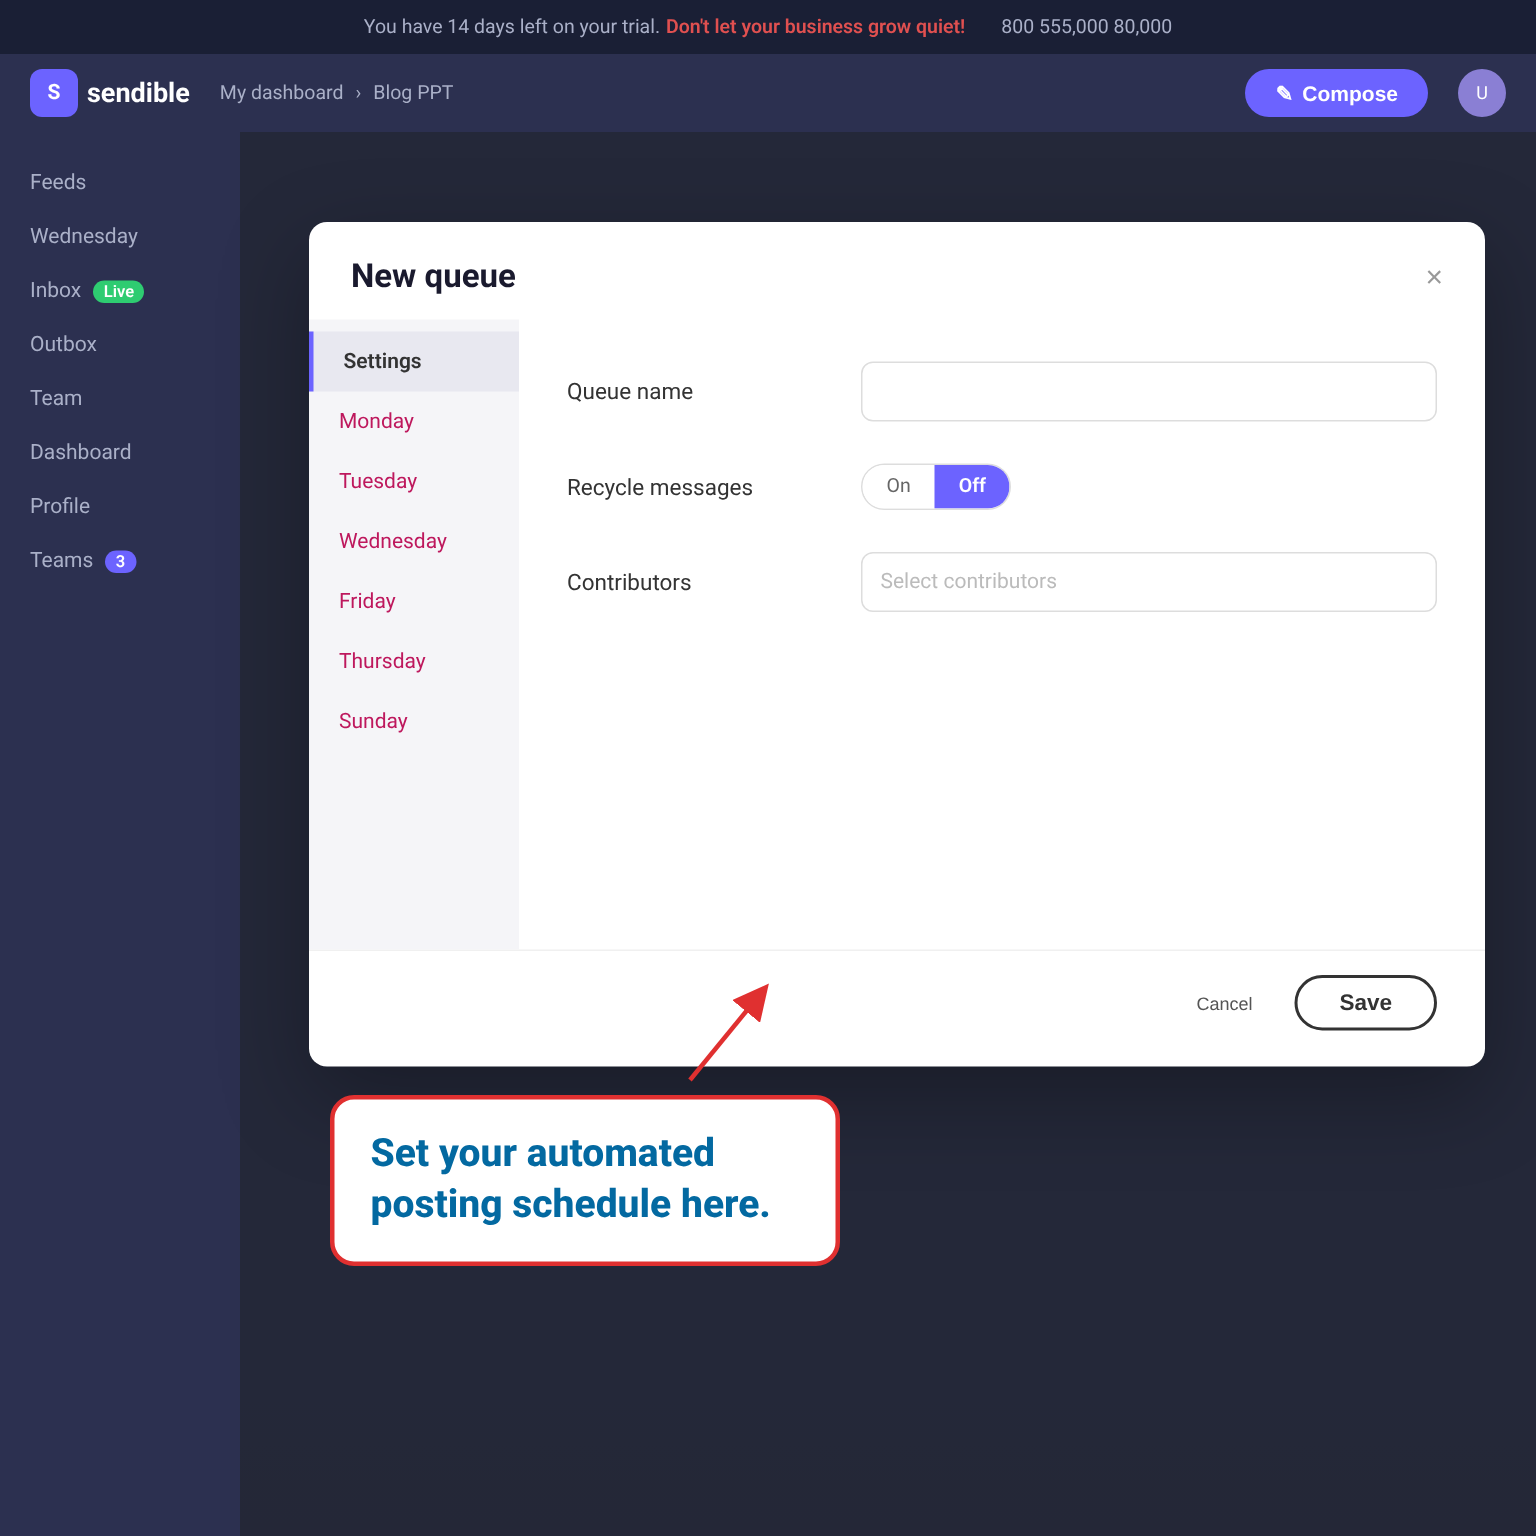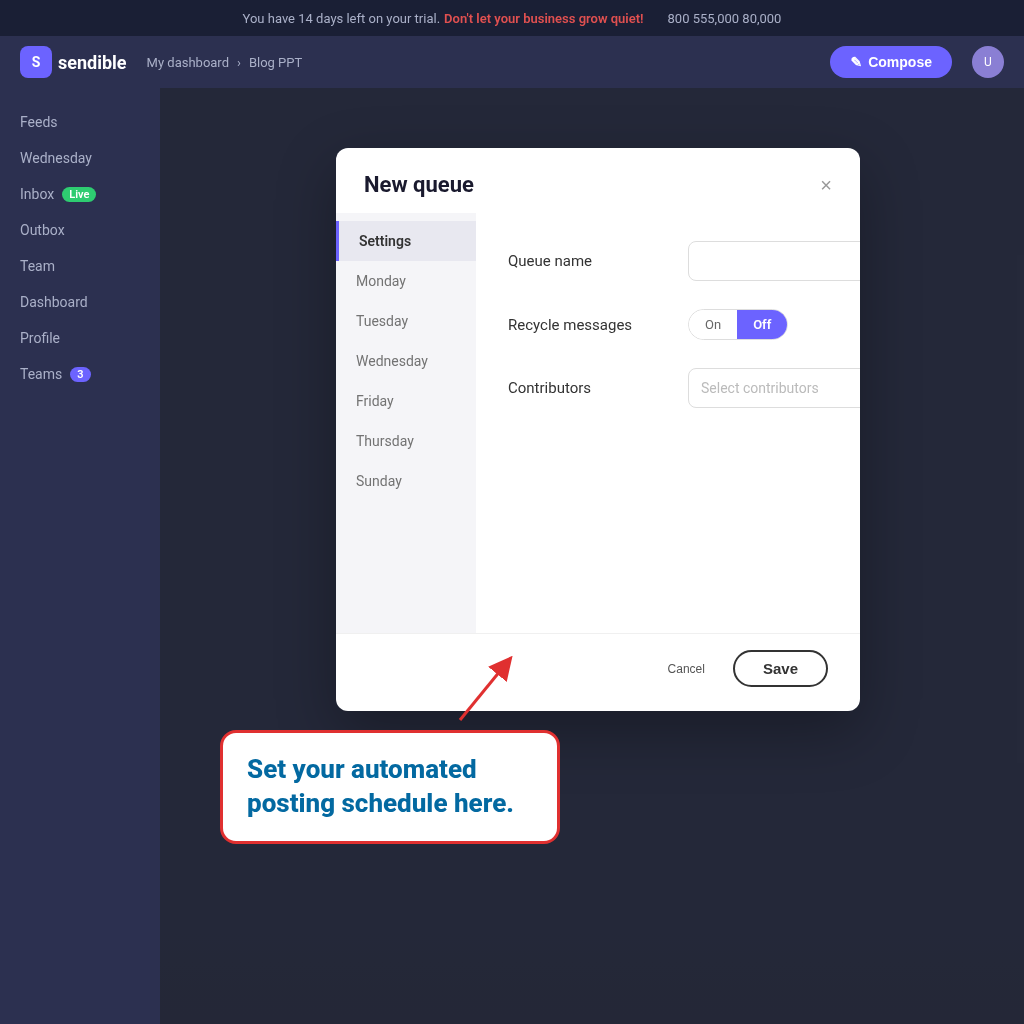--- a/index.html
+++ b/index.html
@@ -158,21 +158,21 @@
       align-items: flex-start;
       justify-content: center;
       padding-top: 60px;
       z-index: 10;
     }
 
     
     .modal {
       background: white;
       border-radius: 12px;
-      width: 524px;
+      width: 784px;
       box-shadow: 0 20px 60px rgba(0,0,0,0.3);
       overflow: hidden;
       margin-left: 12px;
     }
     .modal-header {
       padding: 24px 28px 16px;
       display: flex;
       align-items: center;
       justify-content: space-between;
     }
@@ -199,40 +199,40 @@
     
     .modal-nav {
       width: 140px;
       background: #f5f5f8;
       padding: 8px 0;
       flex-shrink: 0;
     }
     .modal-nav-item {
       padding: 12px 20px;
       font-size: 14px;
-      color: #737373;
+      color: #be185d;
       cursor: pointer;
     }
     .modal-nav-item.active {
       background: #e8e8f0;
       font-weight: 600;
       color: #333;
       border-left: 3px solid #6c63ff;
     }
 
     
     .modal-form {
       flex: 1;
       padding: 28px 32px;
     }
     .form-row {
       display: flex;
       align-items: center;
       margin-bottom: 28px;
-      gap: 20px;
+      gap: 36px;
     }
     .form-label {
       width: 160px;
       font-size: 15px;
       color: #333;
       flex-shrink: 0;
     }
     .form-input {
       flex: 1;
       height: 40px;

